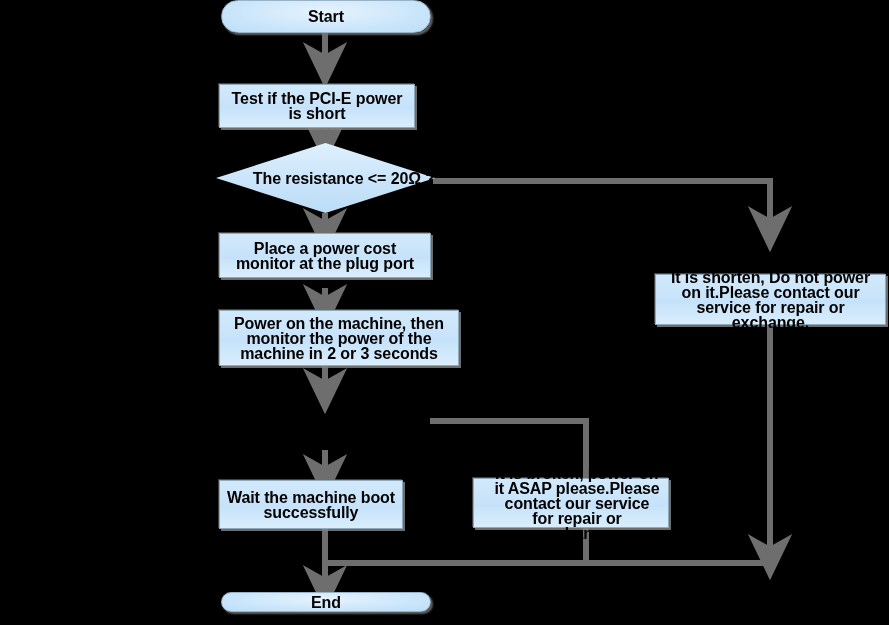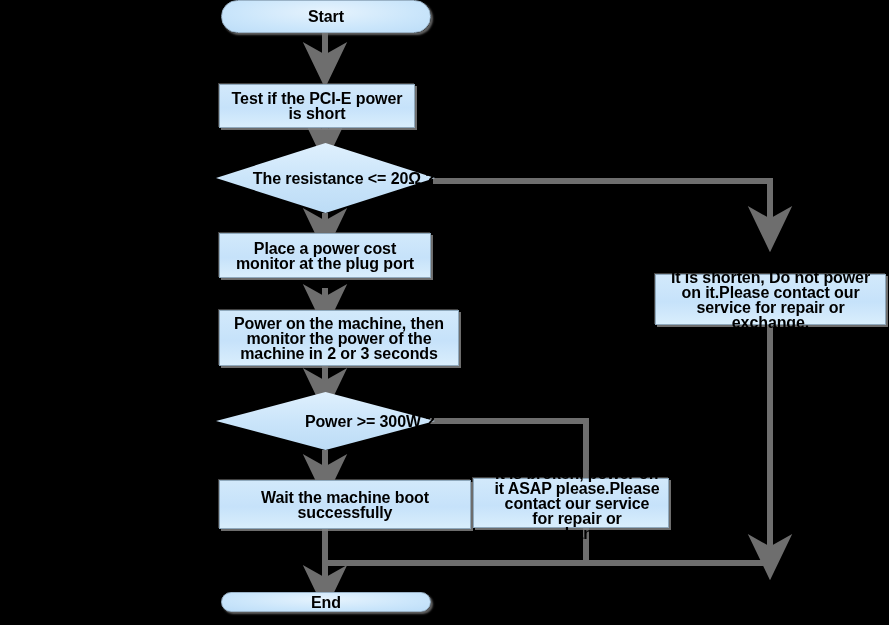--- a/index.html
+++ b/index.html
@@ -122,26 +122,22 @@
   </div>
 
   <div class="node proc" style="left:219px; top:233px; width:212px; height:45px;">
     <span class="lbl">Place a power cost monitor at the plug port</span>
   </div>
 
   <div class="node proc" style="left:219px; top:310px; width:240px; height:56px;">
     <span class="lbl">Power on the machine, then monitor the power of the machine in 2 or 3 seconds</span>
   </div>
 
-  <div class="node decision" style="left:216px; top:392px; width:219px; height:58px;">
-    <div class="dmshape"></div>
-    <span class="dmlabel">Power  &gt;= 300W  ?</span>
-  </div>
 
-  <div class="node proc" style="left:219px; top:480px; width:252px; height:49px;">
+  <div class="node proc" style="left:219px; top:480px; width:184px; height:49px;">
     <span class="lbl">Wait the machine boot successfully</span>
   </div>
 
   <div class="node term" style="left:221px; top:592px; width:210px; height:20px;">
     <span class="lbl">End</span>
   </div>
 
   <div class="node proc" style="left:655px; top:234px; width:231px; height:51px;margin-top:40px;">
     <span class="lbl">It is shorten, Do not power on it.Please contact our service for repair or exchange.</span>
   </div>

